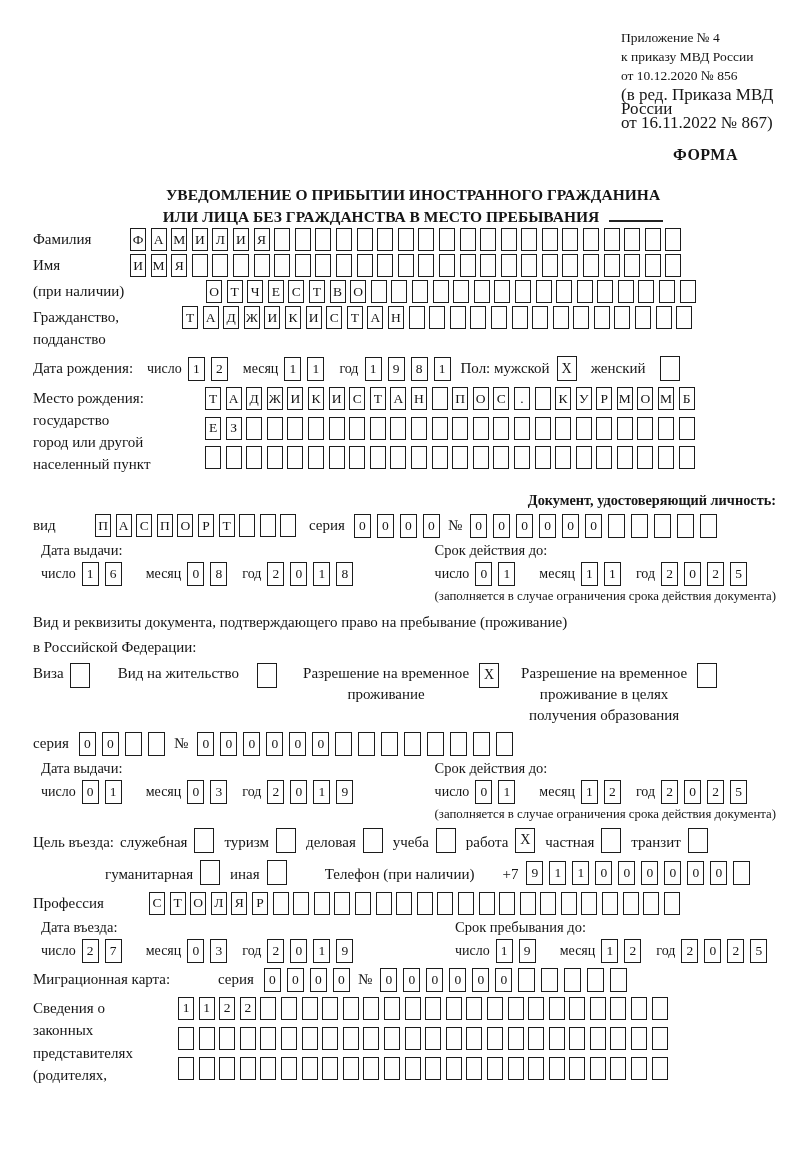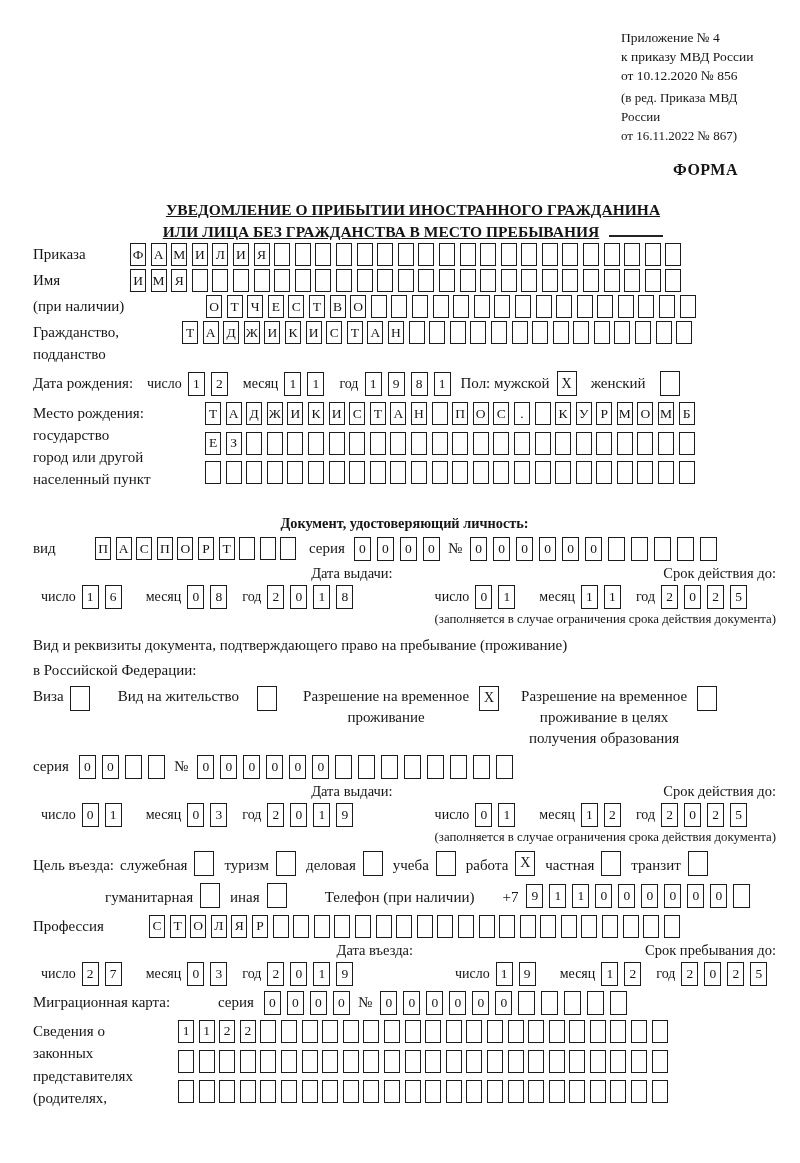--- a/index.html
+++ b/index.html
@@ -5,24 +5,24 @@
   * { box-sizing: border-box; margin: 0; padding: 0; }
   html,body { background:#fff; }
   body {
     width: 800px; height: 1163px; overflow: hidden;
     font-family: "Liberation Serif", "DejaVu Serif", serif;
     color: #151515;
   }
   .page { padding: 28px 24px 0 33px; }
 
   .appendix { margin-left: 588px; font-size: 13.5px; line-height: 19px; }
-  .appendix .sub { font-size: 13px; line-height: 19px; margin-top: 3px; }
+  .appendix .sub { font-size: 17px; line-height: 14px; margin-top: 3px; }
   .forma { text-align: right; margin: 16px 38px 0 0; font-weight: bold; font-size: 16px; letter-spacing: .5px; }
 
-  .title { text-align: center; font-weight: bold; font-size: 15.5px; line-height: 22px; margin: 20px 0 0 60px; width: 640px; text-decoration: underline; }
+  .title { text-align: center; font-weight: bold; font-size: 15.5px; line-height: 22px; margin: 20px 0 0 60px; width: 640px; }
   .blank-line { display:inline-block; width: 54px; border-bottom: 2.2px solid #222; height: 12px; margin-left: 10px; }
 
   .sec-title { text-align: center; font-weight: bold; font-size: 14.8px; margin: 26px 0 18px 0; letter-spacing: .2px; }
 
   .row { display: flex; align-items: center; margin-bottom: 3px; }
   .row-top { align-items: flex-start; }
   .lbl { font-size: 15px; flex-shrink: 0; line-height: 21px; }
   .lbl2 { font-size: 15px; line-height: 22px; }
   .boxes { display: flex; flex-wrap: nowrap; align-items: center; }
   .cbox {
@@ -32,27 +32,27 @@
   }
   .dbox-row .cbox { width: 17px; height: 24px; margin-right: 6px; }
   .chk {
     width: 20px; height: 25px; border: 1.7px solid #1c1c1c;
     display: inline-flex; align-items: center; justify-content: center;
     font-size: 14px; flex-shrink: 0; background:#fff;
   }
   .sm { font-size: 14px; margin: 0 6px 0 0; }
   .mr { margin-right: 9px; } .ml { margin-left: 9px; }
 
-  .doc-head { text-align: center; font-weight: bold; font-size: 14.3px; margin: 24px 0 5px 0; }
+  .doc-head { text-align: right; font-weight: bold; font-size: 14.3px; margin: 16px 0 5px 0; }
 
   .two-col { display: flex; margin: 4px 0 2px 0; }
   .col { display: flex; flex-direction: column; }
   .col-l { width: 372px; margin-left: 8px; }
   .col-r { flex: 1; margin-left: 42px; }
-  .col-head { text-align: right; font-size: 14.5px; margin-bottom: 3px; }
+  .col-head { text-align: left; font-size: 14.5px; margin-bottom: 3px; }
   .date-line { display: flex; align-items: center; }
   .note { font-size: 12.8px; text-align: center; margin-top: 3px; white-space: nowrap; }
 
   .plain { font-size: 15px; line-height: 25px; }
 
   .opt-row { display: flex; align-items: flex-start; margin: 3px 0 6px 0; }
   .opt { display: flex; align-items: flex-start; }
   .opt-lines { font-size: 15px; line-height: 21px; text-align: center; }
   .opt .chk { margin-left: 10px; margin-top: 0; }
 
@@ -84,21 +84,21 @@
 
   <div class="title">
     <div>УВЕДОМЛЕНИЕ О ПРИБЫТИИ ИНОСТРАННОГО ГРАЖДАНИНА</div>
     <div>
       <span>ИЛИ ЛИЦА БЕЗ ГРАЖДАНСТВА В МЕСТО ПРЕБЫВАНИЯ</span><span class="blank-line"></span>
     </div>
   </div>
 
 
   <div class="row">
-    <div class="lbl" style="width:97px">Приказа</div>
+    <div class="lbl" style="width:97px">Фамилия</div>
     <div class="boxes">
         <span class="cbox">Ф</span>
         <span class="cbox">А</span>
         <span class="cbox">М</span>
         <span class="cbox">И</span>
         <span class="cbox">Л</span>
         <span class="cbox">И</span>
         <span class="cbox">Я</span>
         <span class="cbox"></span>
         <span class="cbox"></span>

